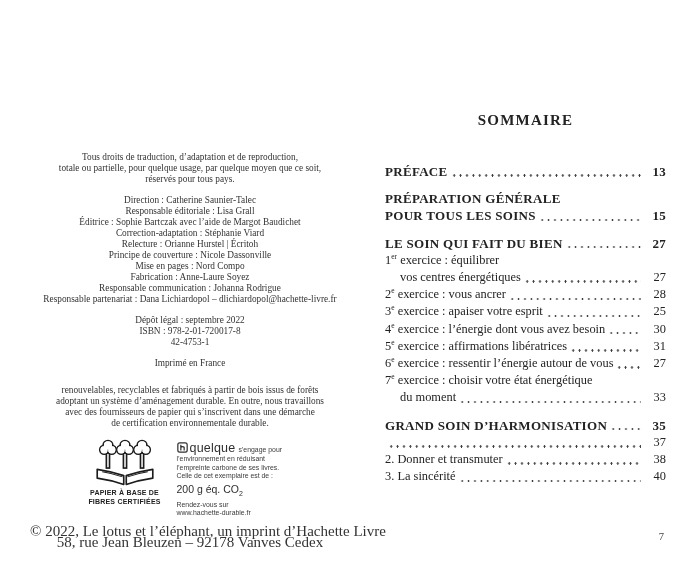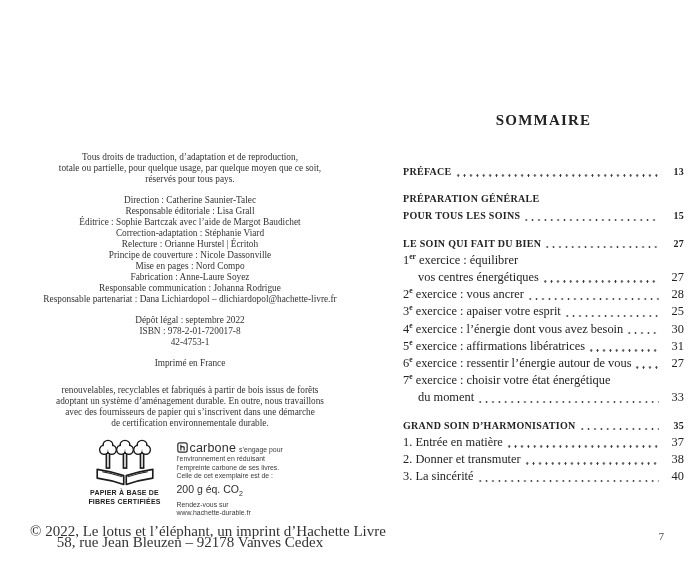--- a/index.html
+++ b/index.html
@@ -24,28 +24,28 @@
   .hachette-block { width:122px; text-align:left; font-family:"Liberation Sans","DejaVu Sans",sans-serif;
                     font-size:6.9px; line-height:8.4px; color:#3a3a3a; padding-top:2px; }
   .h-brand-line { display:flex; align-items:baseline; gap:2px; margin-bottom:1px; }
   .h-brand-line svg { position:relative; top:1px; }
   .h-brand { font-size:12.5px; line-height:12px; color:#2e2e2e; letter-spacing:0.2px; }
   .h-tag { font-size:6.9px; padding-left:1px; }
   .h-co2 { font-size:10.5px; line-height:12px; color:#2e2e2e; margin:2px 0 1px 0; }
   .h-co2 sub { font-size:7px; }
 
   
-  .right-page { position:absolute; left:403px; top:112px; width:281px; color:#232323; }
+  .right-page { position:absolute; left:385px; top:112px; width:281px; color:#232323; }
   .toc-title { text-align:center; font-weight:bold; font-size:15px; letter-spacing:1.2px; margin-bottom:34px; }
   .toc-group { margin-bottom:10px; }
   .toc-row { display:flex; align-items:baseline; font-size:12.4px; line-height:17.2px; }
-  .toc-row.bold { font-weight:bold; font-size:10px; letter-spacing:0.3px; }
+  .toc-row.bold { font-weight:bold; font-size:13px; letter-spacing:0.3px; }
   .toc-row.indent { padding-left:15px; }
   .toc-text { white-space:nowrap; }
-  .toc-text sup { font-size:7.5px; line-height:0;font-weight:bold; }
+  .toc-text sup { font-size:7.5px; line-height:0; }
   .dots { flex:1; min-width:6px; height:2.4px; margin:0 3px 3.5px 3px; align-self:flex-end;
           background-image:radial-gradient(circle, #3a3a3a 0.9px, rgba(0,0,0,0) 1.15px);
           background-size:6.4px 2.4px; background-repeat:repeat-x; background-position:left bottom; }
   .toc-page { width:22px; text-align:right; white-space:nowrap; }
 
   .folio { position:absolute; left:634px; top:531px; width:30px; text-align:right;
            font-size:10.5px; color:#444; }
 </style>
 </head>
 <body>
@@ -135,21 +135,21 @@
           <div>FIBRES CERTIFIÉES</div>
         </div>
       </div>
 
       <div class="hachette-block">
         <div class="h-brand-line">
           <svg width="11" height="11" viewBox="0 0 20 20">
             <rect x="1.5" y="1.5" width="17" height="17" rx="3.5" fill="none" stroke="#2e2e2e" stroke-width="2.2"></rect>
             <path d="M7 5 V15.5 M7 9.6 Q10.5 7.6 13 9.6 V15.5" fill="none" stroke="#2e2e2e" stroke-width="2.2"></path>
           </svg>
-          <span class="h-brand">carbone</span>
+          <span class="h-brand">quelque</span>
           <span class="h-tag">s’engage pour</span>
         </div>
         <div>l’environnement en réduisant</div>
         <div>l’empreinte carbone de ses livres.</div>
         <div>Celle de cet exemplaire est de :</div>
         <div class="h-co2"><span>200 g éq. CO</span><sub>2</sub></div>
         <div>Rendez-vous sur</div>
         <div>www.hachette-durable.fr</div>
       </div>
 
@@ -234,21 +234,20 @@
       </div>
     </div>
 
     <div class="toc-group">
       <div class="toc-row bold">
         <span class="toc-text"><span>GRAND SOIN D’HARMONISATION</span></span>
         <span class="dots"></span>
         <span class="toc-page">35</span>
       </div>
       <div class="toc-row">
-        <span class="toc-text"><span>1. Entrée en matière</span></span>
         <span class="dots"></span>
         <span class="toc-page">37</span>
       </div>
       <div class="toc-row">
         <span class="toc-text"><span>2. Donner et transmuter</span></span>
         <span class="dots"></span>
         <span class="toc-page">38</span>
       </div>
       <div class="toc-row">
         <span class="toc-text"><span>3. La sincérité</span></span>

